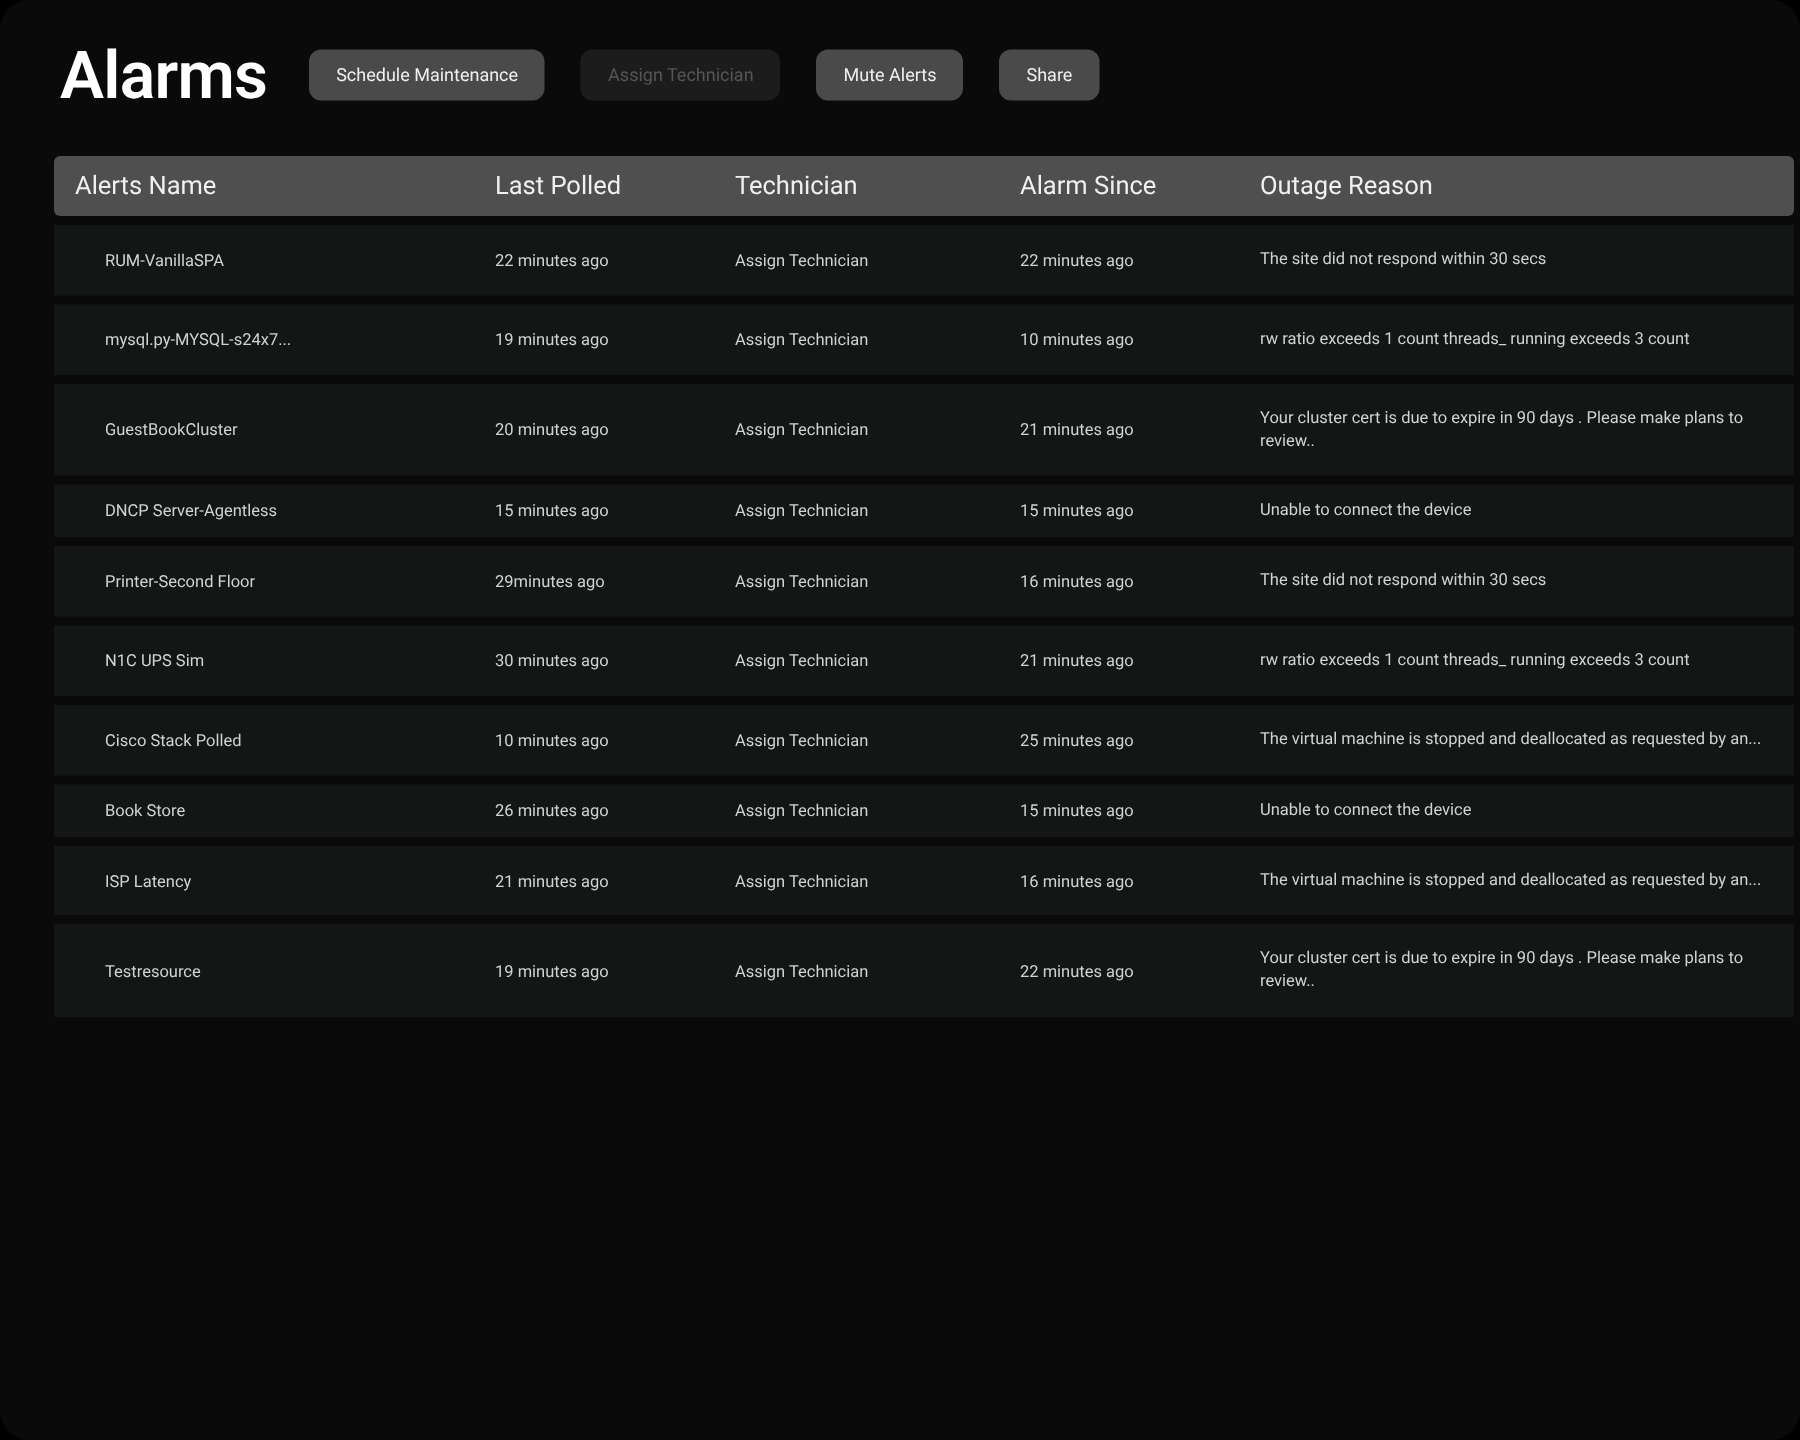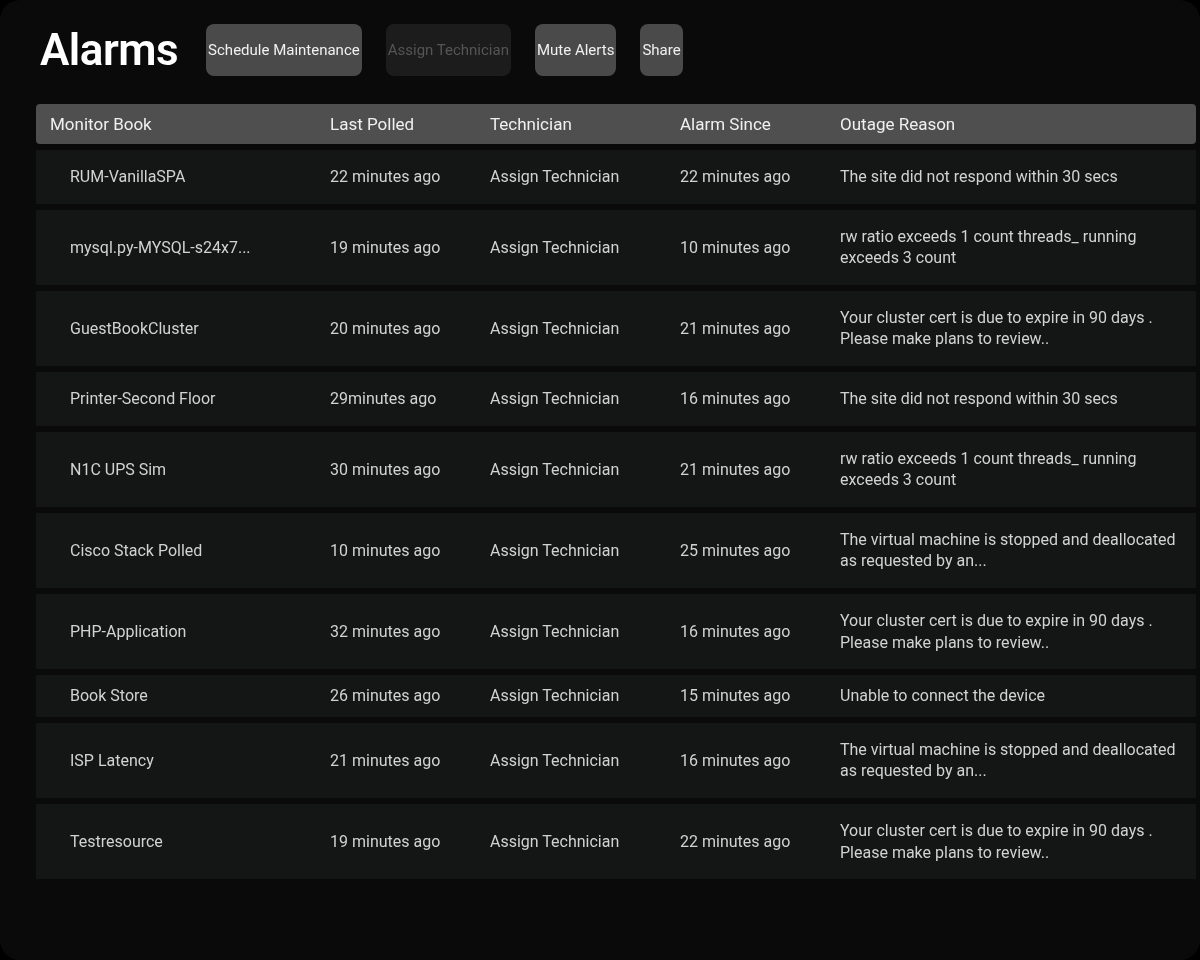--- a/index.html
+++ b/index.html
@@ -20,36 +20,37 @@
     border-radius: 20px;
     width: 1200px;
     height: 960px;
     padding-top: 24px;
     overflow: hidden;
   }
 
   
   .header {
     display: flex;
+    align-items: center;
     padding: 0 40px;
     margin-bottom: 22px;
     gap: 24px;
   }
   .page-title {
     font-size: 44px;
     font-weight: 600;
     letter-spacing: -0.5px;
     color: #fff;
     margin-right: 4px;
   }
   .action-btn {
     border: none;
     border-radius: 8px;
-    padding: 10px 2px;
-    font-size: 15px;
+    padding: 10px 18px;
+    font-size: 12px;
     font-weight: 400;
     cursor: pointer;
     background: #4a4a4a;
     color: #f0f0f0;
     font-family: inherit;
   }
   .action-btn.disabled {
     background: #1c1c1c;
     color: #555;
     cursor: default;
@@ -69,21 +70,21 @@
     color: #f0f0f0;
     background: #4f4f4f;
     padding: 10px 14px;
   }
   .tbl thead th:first-child { border-top-left-radius: 4px; border-bottom-left-radius: 4px; }
   .tbl thead th:last-child  { border-top-right-radius: 4px; border-bottom-right-radius: 4px; }
 
   .tbl tbody td {
     background: #131615;
     padding: 16px 14px;
-    font-size: 16px;
+    font-size: 11px;
     color: #d0d3d1;
     vertical-align: middle;
   }
   .tbl tbody tr.tight td { padding-top: 10px; padding-bottom: 10px; }
 
   .monitor-name { color: #1ea3d7; padding-left: 34px !important; cursor: pointer; }
   .tech-link    { color: #1ea3d7; cursor: pointer; }
   .reason       { color: #7e8482; line-height: 1.35; }
 
   
@@ -109,21 +110,21 @@
   <table class="tbl">
     <colgroup>
       <col class="col-name">
         <col class="col-poll">
         <col class="col-tech">
         <col class="col-since">
         <col class="col-reason">
     </colgroup>
     <thead>
       <tr>
-        <th>Monitor Book</th>
+        <th>Alerts Name</th>
         <th>Last Polled</th>
         <th>Technician</th>
         <th>Alarm Since</th>
         <th>Outage Reason</th>
       </tr>
     </thead>
     <tbody id="rows-body">
         <tr>
           <td class="monitor-name">RUM-VanillaSPA</td>
           <td>22 minutes ago</td>
@@ -138,47 +139,47 @@
           <td>10 minutes ago</td>
           <td class="reason">rw ratio exceeds 1 count threads_ running exceeds 3 count</td>
         </tr>
         <tr>
           <td class="monitor-name">GuestBookCluster</td>
           <td>20 minutes ago</td>
           <td class="tech-link">Assign Technician</td>
           <td>21 minutes ago</td>
           <td class="reason">Your cluster cert is due to expire in 90 days . Please make plans to review..</td>
         </tr>
+        <tr class="tight">
+          <td class="monitor-name">DNCP Server-Agentless</td>
+          <td>15 minutes ago</td>
+          <td class="tech-link">Assign Technician</td>
+          <td>15 minutes ago</td>
+          <td class="reason">Unable to connect the device</td>
+        </tr>
         <tr>
           <td class="monitor-name">Printer-Second Floor</td>
           <td>29minutes ago</td>
           <td class="tech-link">Assign Technician</td>
           <td>16 minutes ago</td>
           <td class="reason">The site did not respond within 30 secs</td>
         </tr>
         <tr>
           <td class="monitor-name">N1C UPS Sim</td>
           <td>30 minutes ago</td>
           <td class="tech-link">Assign Technician</td>
           <td>21 minutes ago</td>
           <td class="reason">rw ratio exceeds 1 count threads_ running exceeds 3 count</td>
         </tr>
         <tr>
           <td class="monitor-name">Cisco Stack Polled</td>
           <td>10 minutes ago</td>
           <td class="tech-link">Assign Technician</td>
           <td>25 minutes ago</td>
           <td class="reason">The virtual machine is stopped and deallocated as requested by an...</td>
-        </tr>
-        <tr>
-          <td class="monitor-name">PHP-Application</td>
-          <td>32 minutes ago</td>
-          <td class="tech-link">Assign Technician</td>
-          <td>16 minutes ago</td>
-          <td class="reason">Your cluster cert is due to expire in 90 days . Please make plans to review..</td>
         </tr>
         <tr class="tight">
           <td class="monitor-name">Book Store</td>
           <td>26 minutes ago</td>
           <td class="tech-link">Assign Technician</td>
           <td>15 minutes ago</td>
           <td class="reason">Unable to connect the device</td>
         </tr>
         <tr>
           <td class="monitor-name">ISP Latency</td>

